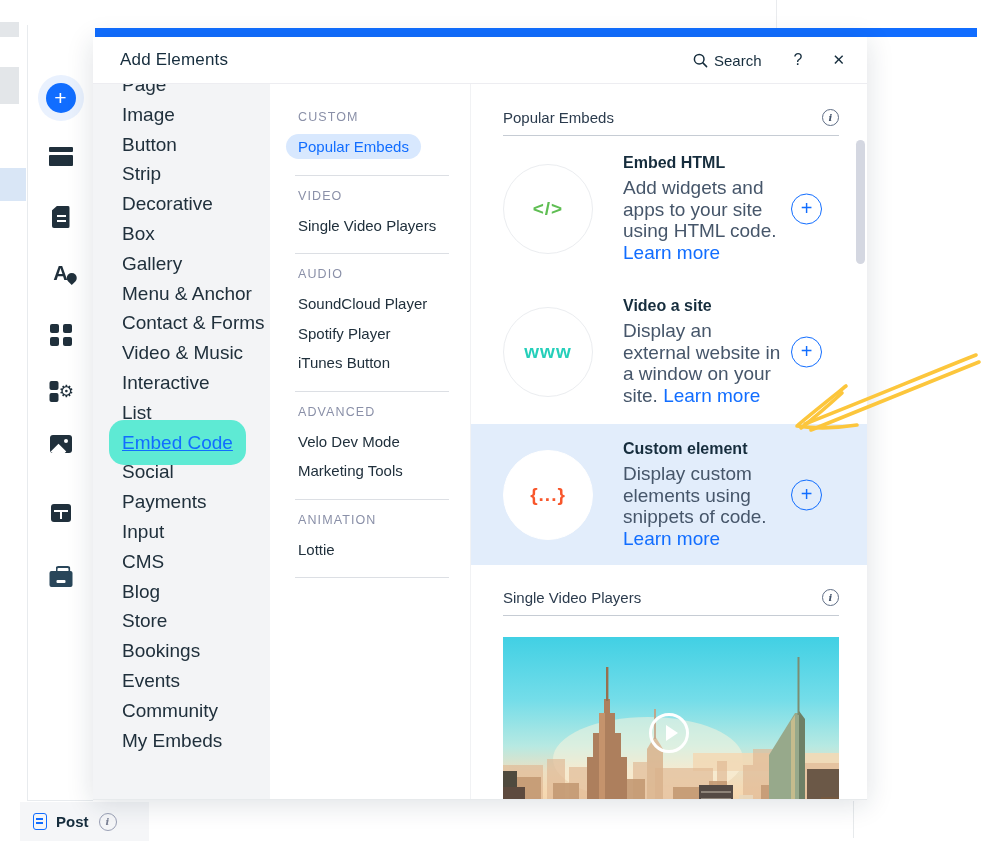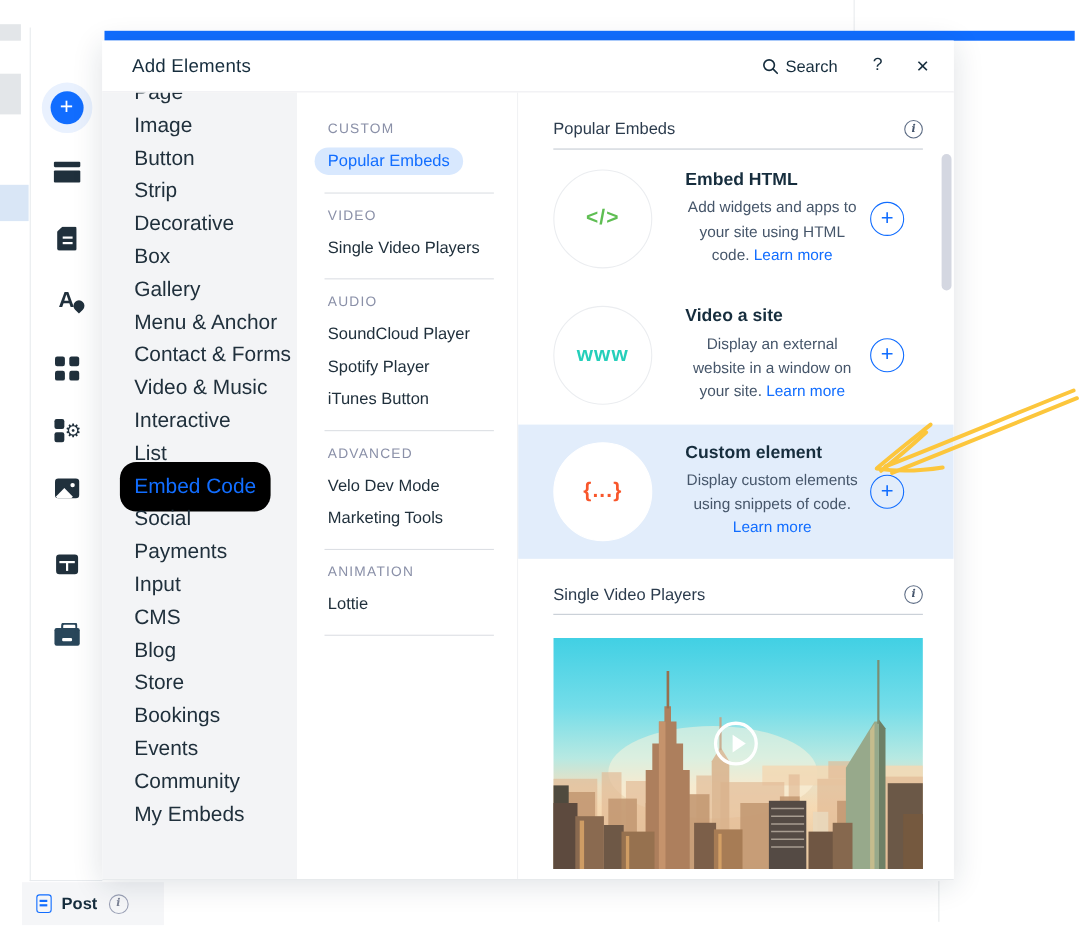--- a/index.html
+++ b/index.html
@@ -72,21 +72,21 @@
   #help-btn { margin-left:32px; font-size:16px; color:#162d3d; cursor:pointer; }
   #close-btn { margin-left:30px; font-size:15px; color:#162d3d; cursor:pointer; }
 
   #panel-body { display:flex; height:715px; position:relative; }
 
   
   #cat-col { width:177px; background:#f3f4f6; overflow:hidden; flex:none; }
   #cat-list { margin-top:-14px; }
   .cat { line-height:29.8px; height:29.8px; font-size:19px; padding-left:29px; cursor:pointer; white-space:nowrap; }
   .cat-label { color:#20303c; }
-  .cat-label.active { background:#000000; color:#116dff; border-radius:15px; padding:12px 13px; margin-left:-13px; }
+  .cat-label.active { background:#5eead4; color:#116dff; border-radius:15px; padding:12px 13px; margin-left:-13px;text-decoration:underline; }
 
   
   #sub-col { width:200px; background:#fff; padding:26px 0 11px 28px; flex:none; }
   .grp-heading { font-size:12.5px; letter-spacing:1.1px; color:#8a90a8; margin-bottom:8px; font-weight:400; }
   .sub { line-height:29.5px; font-size:15px; color:#20303c; cursor:pointer; white-space:nowrap; }
   .sub-label.active { background:#d8e8fe; color:#116dff; border-radius:15px; padding:4px 12px; margin-left:-12px; }
   .grp-divider { border:none; border-top:1px solid #dcdfe4; width:154px; margin:13px 0 13px -3px; }
 
   
   #content-col { flex:1; background:#fff; border-left:1px solid #f1f2f4; padding-top:25px;
@@ -99,21 +99,21 @@
   .section-rule { border:none; border-top:1px solid #c6ccd4; margin:0 28px 2px 32px; }
 
   .card { position:relative; display:flex; align-items:center; padding:16px 45px 16px 32px; margin:2px 0; }
   .card.active { background:#e2edfb; }
   .card-circle { width:90px; height:90px; border-radius:50%; background:#fff; border:1px solid #ebedf0;
     display:flex; align-items:center; justify-content:center; flex:none; }
   .card.active .card-circle { border-color:#fff; }
   .card-icon { font-weight:700; font-size:19px; letter-spacing:1px; }
   .card-text { margin-left:30px; width:158px; }
   .card-title { font-size:16px; font-weight:700; color:#162d3d; margin-bottom:5px; }
-  .card-desc { font-size:14px; line-height:21.5px; color:#46566a;text-align:center; }
+  .card-desc { font-size:19px; line-height:21.5px; color:#46566a; }
   .card-desc a { color:#116dff; text-decoration:none; cursor:pointer; }
   .plus-btn { position:absolute; right:45px; top:50%; transform:translateY(-50%);
     width:31px; height:31px; border-radius:50%; border:1.6px solid #116dff; background:transparent;
     color:#116dff; font-size:20px; font-weight:300; line-height:26px; text-align:center; cursor:pointer; padding-bottom:2px;}
 
   #videos-section { margin-top:24px; }
   #video-thumb { margin:21px 0 0 32px; width:336px; height:210px; position:relative; cursor:pointer; }
   #video-thumb svg { display:block; }
   #play-btn { position:absolute; left:146px; top:76px; width:40px; height:40px; border-radius:50%;
     border:3px solid #fff; background:rgba(255,255,255,.08); cursor:pointer; }

